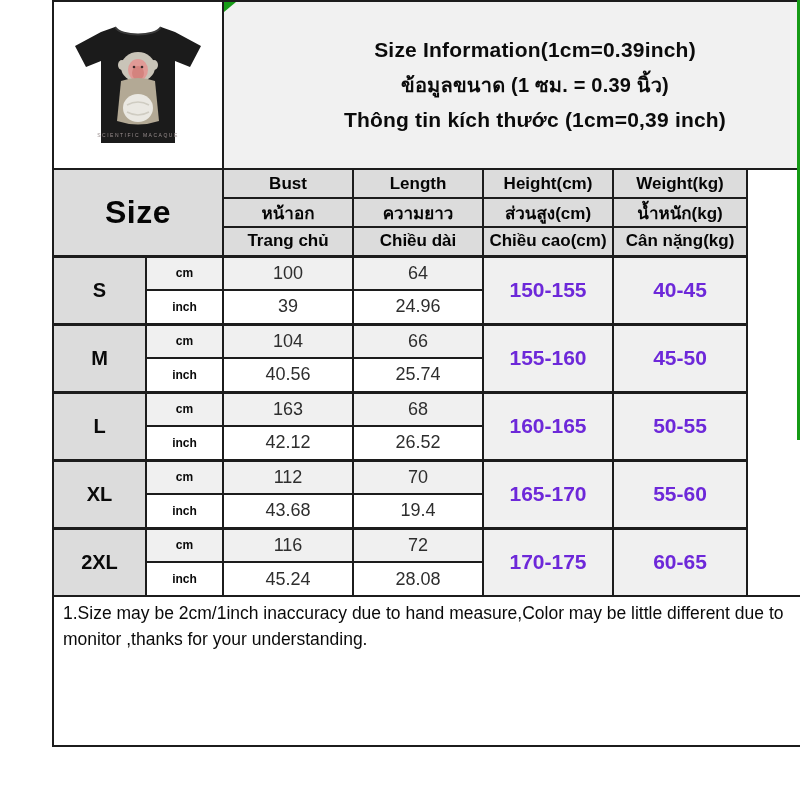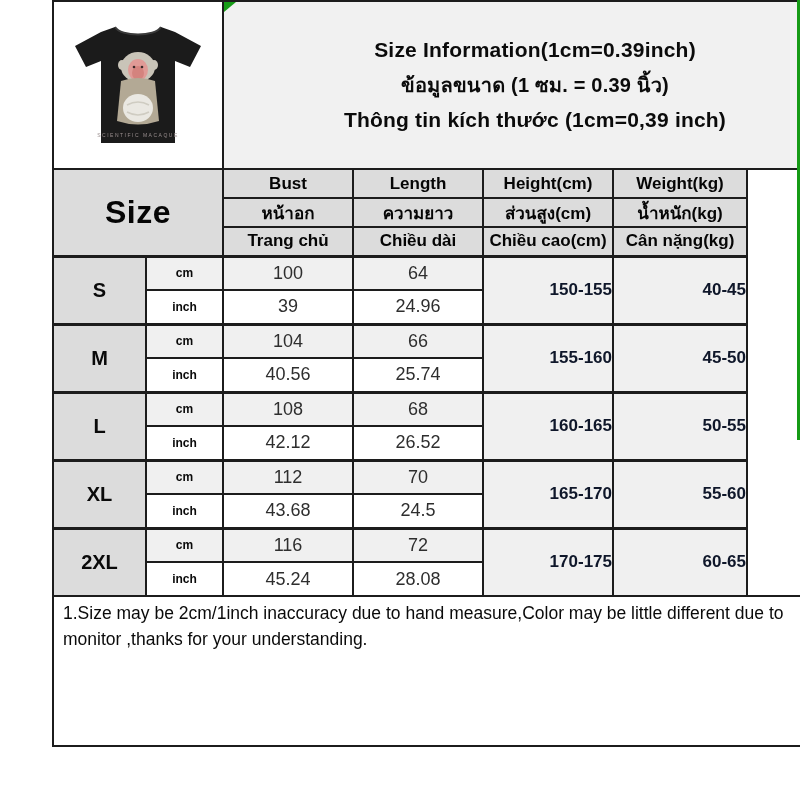--- a/index.html
+++ b/index.html
@@ -27,21 +27,21 @@
   .corner{position:absolute;left:0;top:0;width:0;height:0;
     border-top:10px solid var(--accent_green);border-right:12px solid transparent;}
   table{border-collapse:collapse;table-layout:fixed;width:694px;margin-top:-2px;background:#fff;}
   th,td{border:2px solid var(--border);text-align:center;vertical-align:middle;padding:0;overflow:hidden;margin-left:40px;}
   thead th{background:var(--header_bg);font-size:17px;font-weight:bold;height:29px;color:#050505;}
   th.size-head{font-size:32px;letter-spacing:0.5px;}
   tbody td{height:34px;font-size:18px;}
   td.size-cell{background:var(--header_bg);font-weight:bold;font-size:20px;color:#0a0a0a;}
   td.unit-cell{font-weight:bold;font-size:12px;color:#0a0a0a;}
   td.val{color:#2e2e2e;text-align:center;}
-  td.merge{font-weight:bold;font-size:17px;color:#0f172a;text-align:right;}
+  td.merge{font-weight:bold;font-size:21px;color:#6d28d9;}
   td.shaded{background:var(--row_bg);}
   tr.g-top td{border-top:3px solid var(--border);}
   .attention{margin-top:-2px;border:2px solid var(--border);min-height:152px;
     padding:3px 9px;font-size:17.5px;line-height:1.5;color:#0a0a0a;background:#fff;}
   .green-edge{position:absolute;right:0;top:0;width:3px;height:440px;background:var(--accent_green);}
 </style>
 </head>
 <body>
 
 <div class="sheet">
@@ -127,21 +127,21 @@
       </tr>
       <tr>
         <td class="unit-cell">inch</td>
         <td class="val">40.56</td>
         <td class="val">25.74</td>
       </tr>
 
       <tr class="g-top">
         <td class="size-cell" rowspan="2">L</td>
         <td class="unit-cell shaded">cm</td>
-        <td class="val shaded">108</td>
+        <td class="val shaded">163</td>
         <td class="val shaded">68</td>
         <td class="merge shaded" rowspan="2">160-165</td>
         <td class="merge shaded" rowspan="2">50-55</td>
       </tr>
       <tr>
         <td class="unit-cell">inch</td>
         <td class="val">42.12</td>
         <td class="val">26.52</td>
       </tr>
 
@@ -149,21 +149,21 @@
         <td class="size-cell" rowspan="2">XL</td>
         <td class="unit-cell shaded">cm</td>
         <td class="val shaded">112</td>
         <td class="val shaded">70</td>
         <td class="merge shaded" rowspan="2">165-170</td>
         <td class="merge shaded" rowspan="2">55-60</td>
       </tr>
       <tr>
         <td class="unit-cell">inch</td>
         <td class="val">43.68</td>
-        <td class="val">24.5</td>
+        <td class="val">19.4</td>
       </tr>
 
       <tr class="g-top">
         <td class="size-cell" rowspan="2">2XL</td>
         <td class="unit-cell shaded">cm</td>
         <td class="val shaded">116</td>
         <td class="val shaded">72</td>
         <td class="merge shaded" rowspan="2">170-175</td>
         <td class="merge shaded" rowspan="2">60-65</td>
       </tr>

